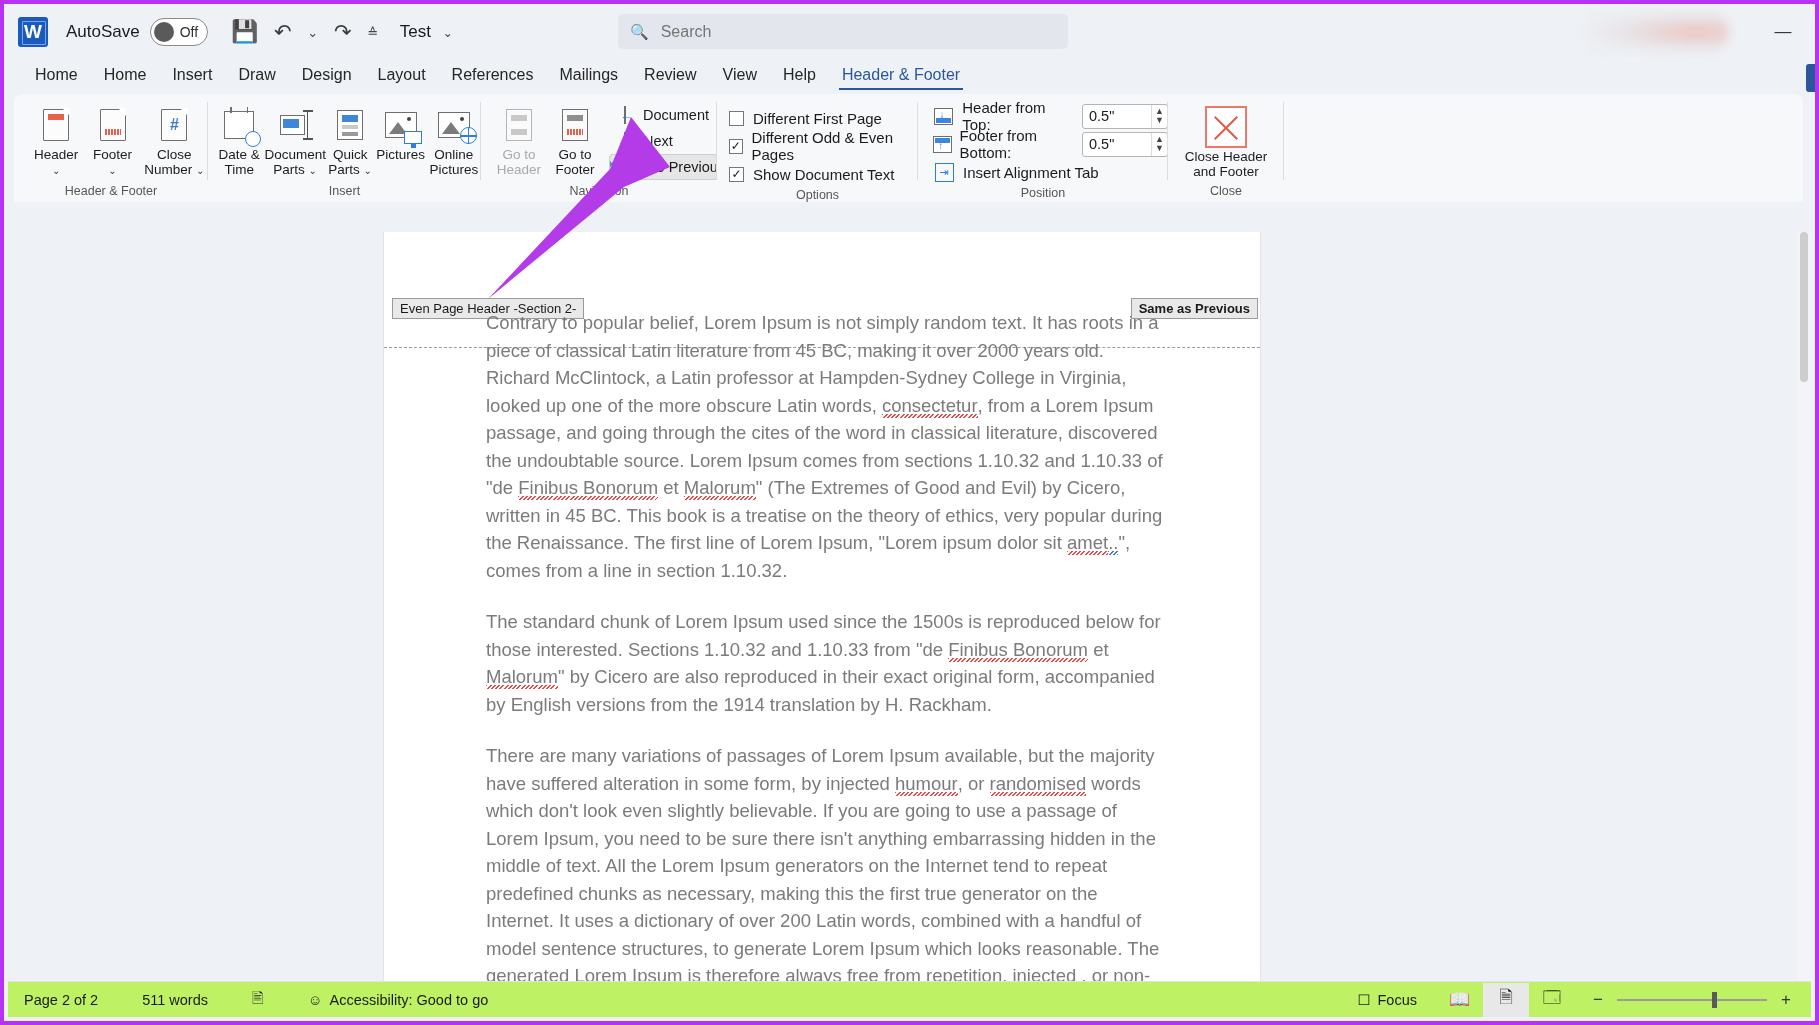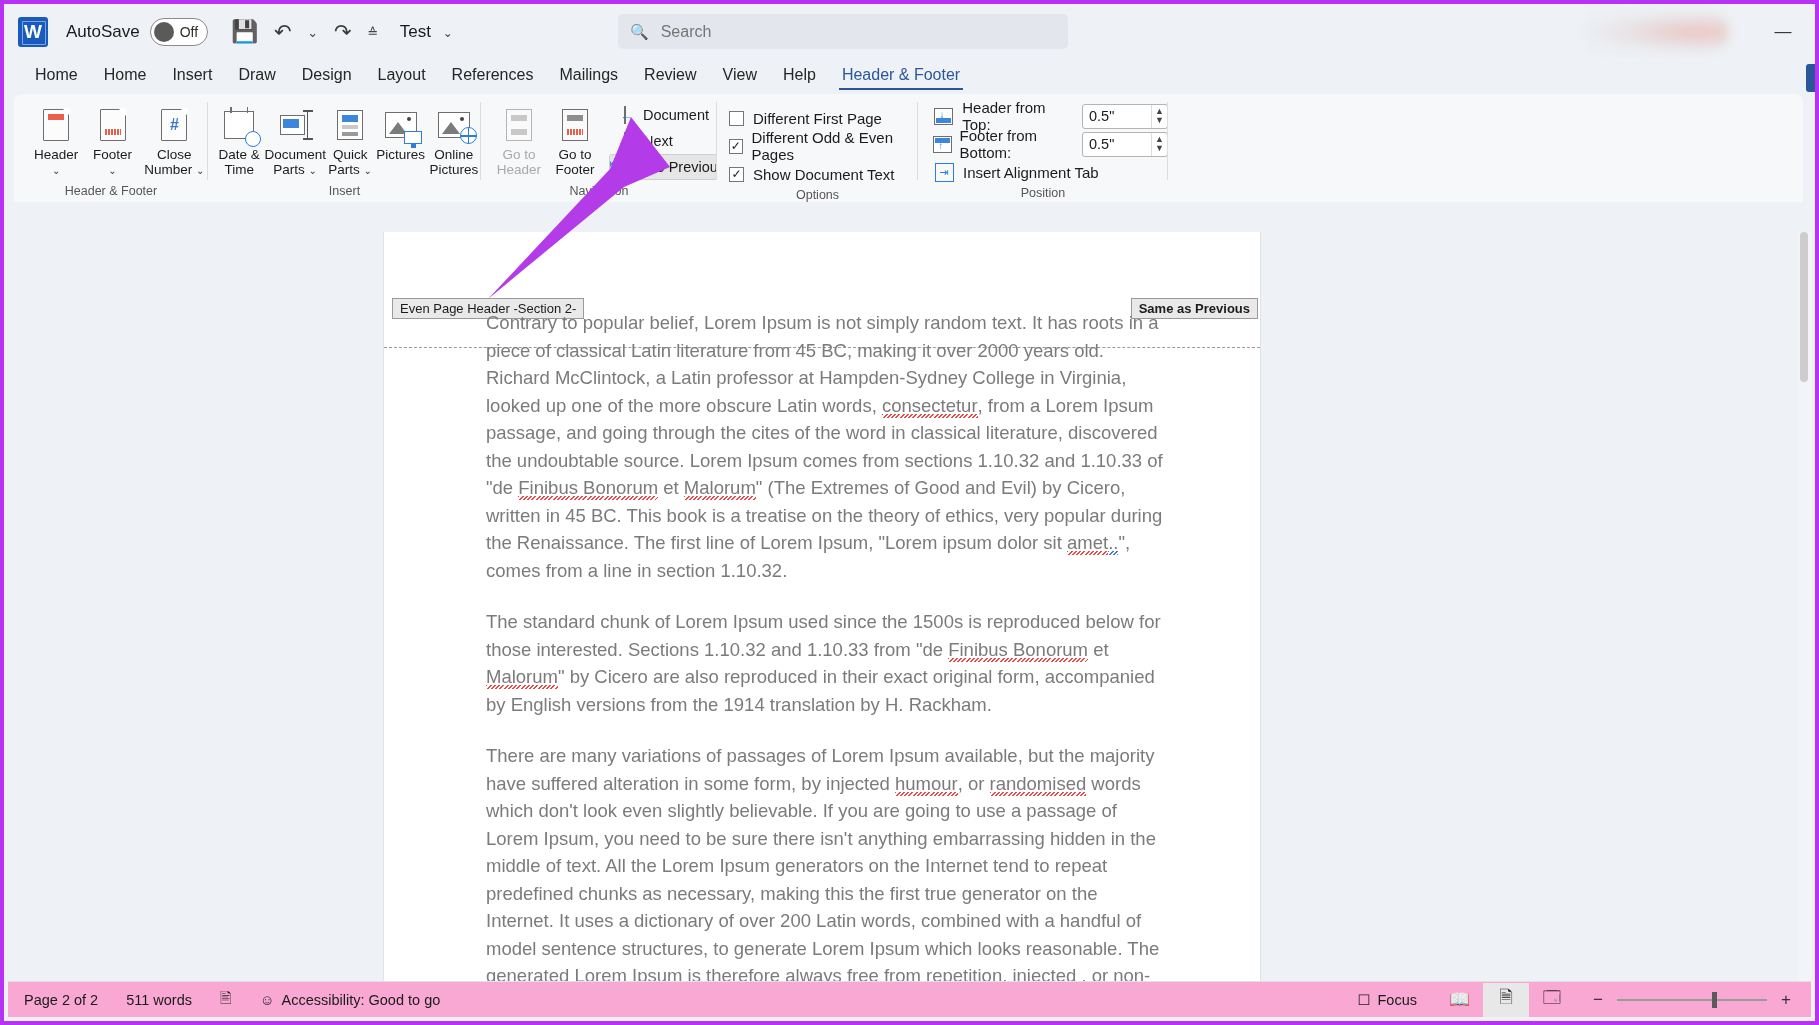--- a/index.html
+++ b/index.html
@@ -271,23 +271,24 @@
     opacity: .9;
   }
   .sqb::after { background: repeating-linear-gradient(135deg,#2b6cd4 0 1.4px,transparent 1.4px 3px); }
 
   
   .arrow-svg { position: absolute; left: 480px; top: 105px; pointer-events: none; }
 
   
   .statusbar {
     position: absolute; left: 4px; right: 4px; bottom: 4px; height: 36px;
-    background: #f9a8d4; display: flex; align-items: center;
+    background: #bef264; display: flex; align-items: center;
     font-size: 14.5px; color: #1b1b1b; padding-left: 16px;
     border-top: 1px solid #e2e2e2;
+    gap: 16px;
   }
   .sb-item { margin-right: 28px; display: flex; align-items: center; white-space: nowrap; }
   .sb-right { margin-left: auto; display: flex; align-items: center; padding-right: 14px; }
   .sb-btn { width: 46px; height: 34px; display:flex; align-items:center; justify-content:center; font-size:17px;}
   .sb-btn.sel { background: #e8e8e8; }
   .zoomslider { display:flex; align-items:center; margin-left: 12px; }
   .zoomslider .minus, .zoomslider .plus { font-size: 17px; color:#333; width:22px; text-align:center;}
   .ztrack { width: 150px; height: 2px; background: #9a9a9a; position: relative; margin: 0 8px;}
   .zthumb { position: absolute; left: 95px; top: -7px; width: 5px; height: 16px; background: #5a5a5a;}
   .scroll-right{
@@ -557,20 +558,33 @@
           <span class="pi">
             <span style="width:19px;height:19px;border:1.6px solid #2b7de0;display:inline-flex;align-items:center;justify-content:center;color:#2b7de0;font-size:11px;line-height:1;">⇥</span>
           </span>
           <span>Insert Alignment Tab</span>
         </div>
       </div>
       <div class="glabel">Position</div>
       <div class="sep"></div>
     </div>
 
+    <div class="grp" style="width:116px">
+      <div class="items" style="justify-content:center;padding-top:8px">
+        <div class="bigbtn" style="width:104px">
+          <div class="glyph">
+              <div class="closeX"></div>
+            </div>
+          <div class="cap"><span>Close Header</span><br>
+            <span>and Footer</span></div>
+        </div>
+      </div>
+      <div class="glabel">Close</div>
+      <div class="sep"></div>
+    </div>
   </div>
 
   <div class="canvas">
     <div class="page">
       <div class="hdr-dash"></div>
       <div class="tagleft">Even Page Header -Section 2-</div>
       <div class="tagright">Same as Previous</div>
 
       <div class="doc-body">
 

